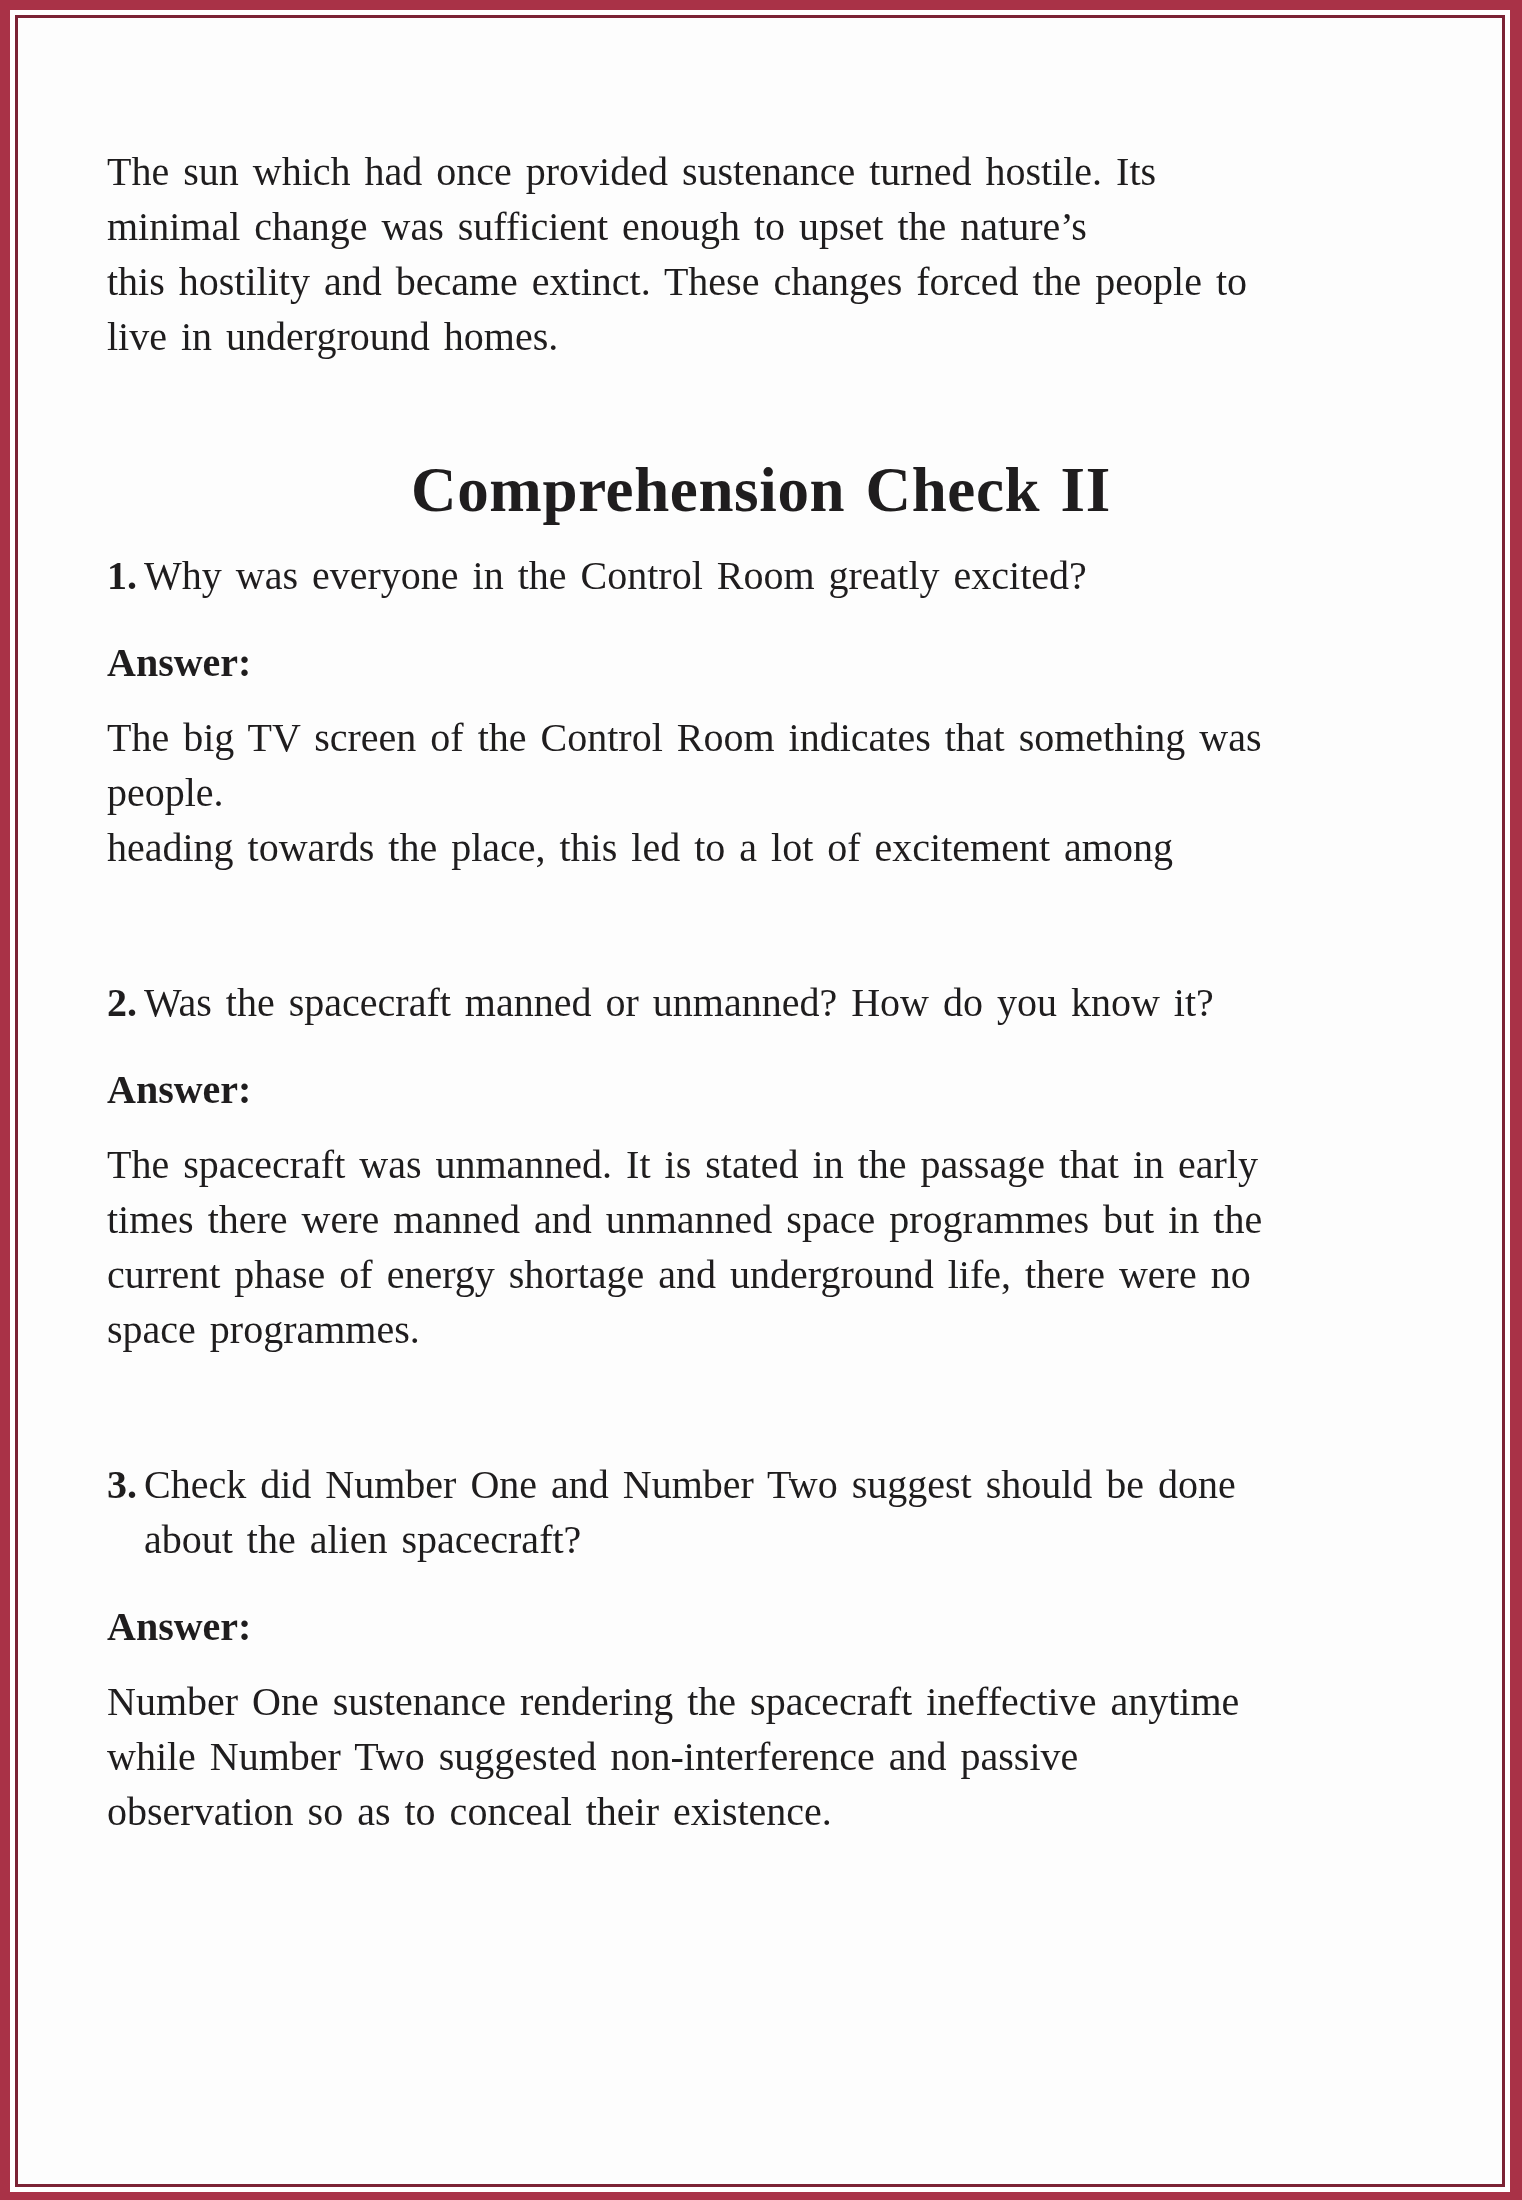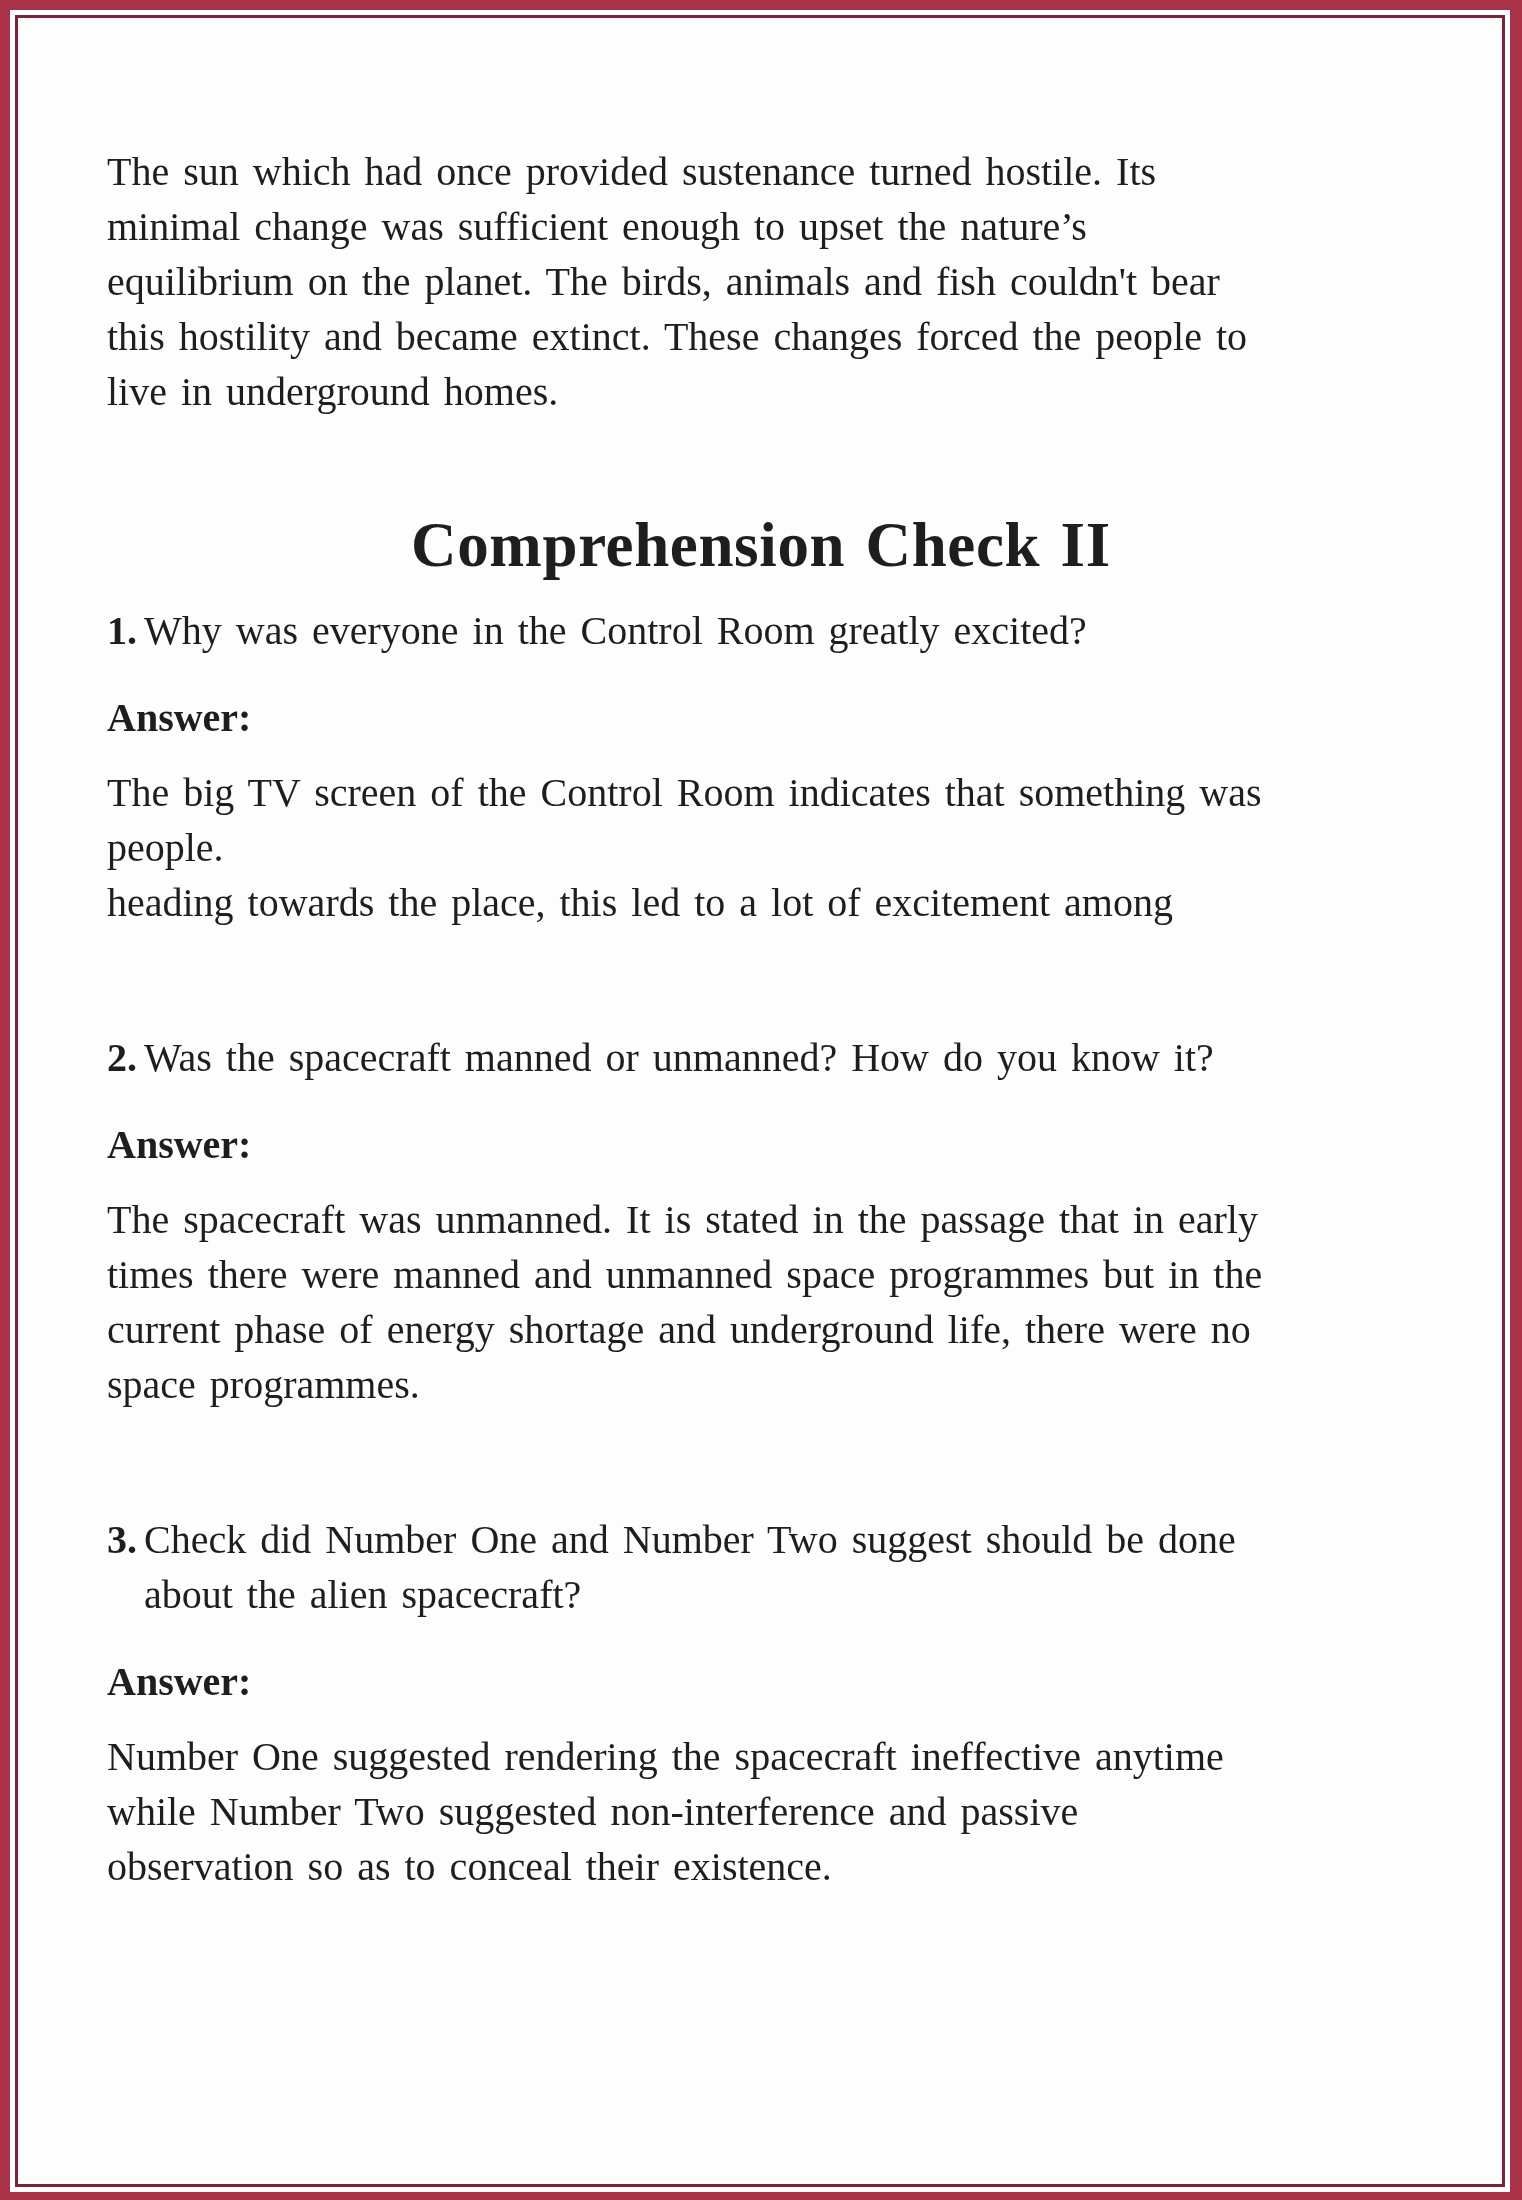--- a/index.html
+++ b/index.html
@@ -65,21 +65,20 @@
 <body>
 
 <div class="page">
   <div class="frame-gap">
     <div class="frame-inner">
       <div class="content">
 
         <div class="intro">
           <div class="line">The sun which had once provided sustenance turned hostile. Its</div>
           <div class="line">minimal change was sufficient enough to upset the nature’s</div>
-          <div class="line">equilibrium on the planet. The birds, animals and fish couldn't bear</div>
           <div class="line">this hostility and became extinct. These changes forced the people to</div>
           <div class="line">live in underground homes.</div>
         </div>
 
         <h1 class="heading">Comprehension Check II</h1>
 
         <section class="qa-section">
           <div class="question">
             <span class="qnum">1.</span>
             <div class="qlines">
@@ -113,21 +112,21 @@
         <section class="qa-section">
           <div class="question">
             <span class="qnum">3.</span>
             <div class="qlines">
               <div class="line">Check did Number One and Number Two suggest should be done</div>
               <div class="line">about the alien spacecraft?</div>
             </div>
           </div>
           <div class="answer-label">Answer:</div>
           <div class="answer">
-            <div class="line">Number One suggested rendering the spacecraft ineffective anytime</div>
+            <div class="line">Number One sustenance rendering the spacecraft ineffective anytime</div>
             <div class="line">while Number Two suggested non-interference and passive</div>
             <div class="line">observation so as to conceal their existence.</div>
           </div>
         </section>
 
       </div>
     </div>
   </div>
 </div>
 

